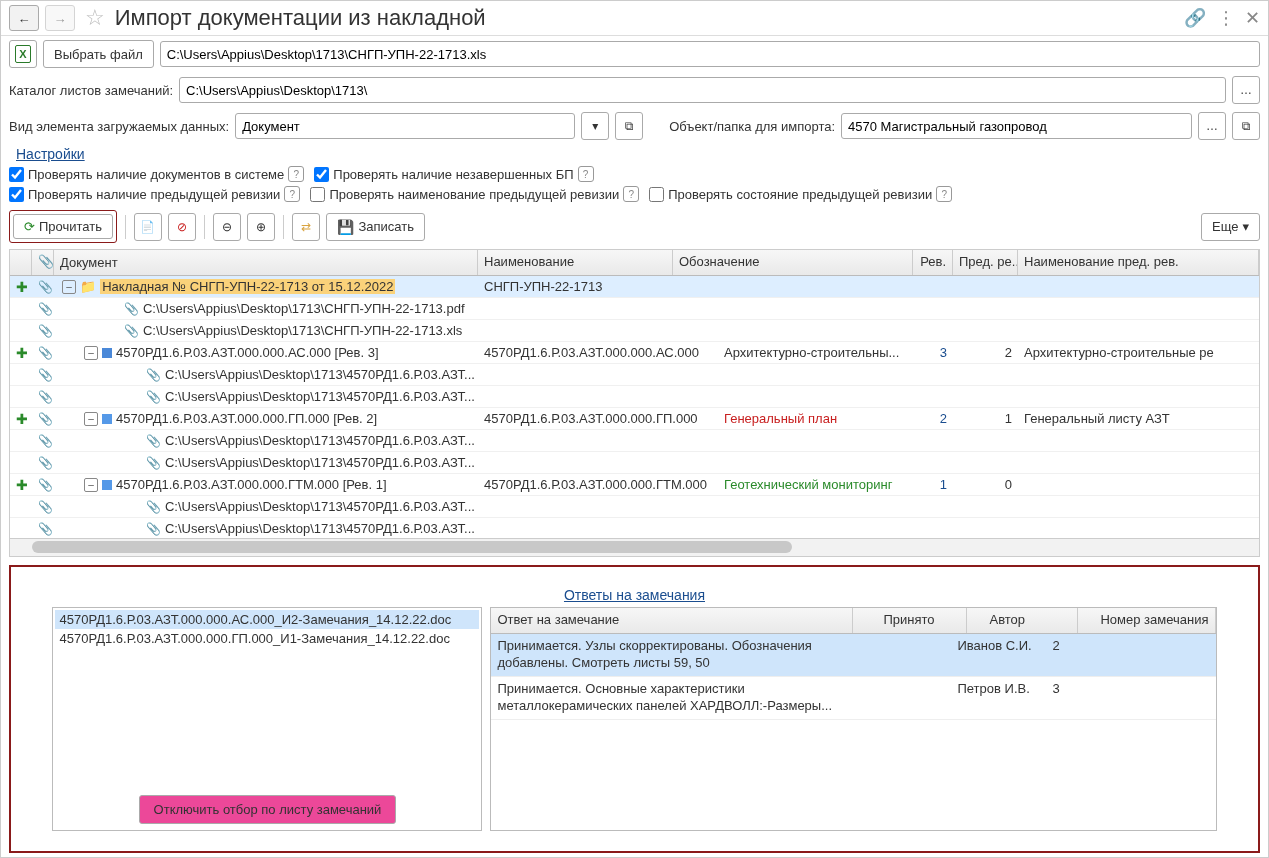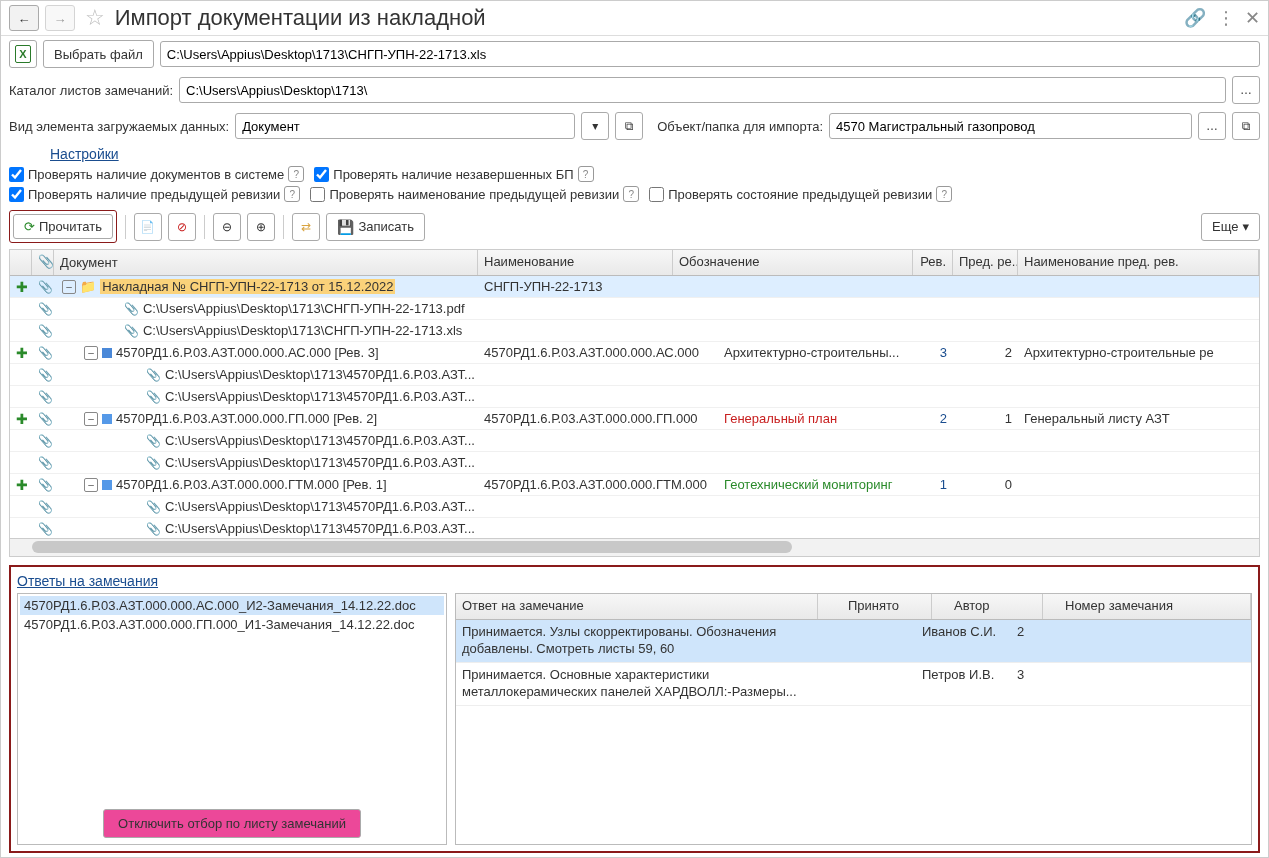--- a/index.html
+++ b/index.html
@@ -13,21 +13,21 @@
 .window-title { font-size: 22px; font-weight: normal; flex: 1; }
 .title-right { display: flex; gap: 10px; align-items: center; }
 .title-right span { color: #888; font-size: 18px; cursor: pointer; }
 
 .toolbar-row { display: flex; align-items: center; padding: 4px 8px; gap: 6px; }
 .icon-btn { width: 28px; height: 28px; border: 1px solid #aaa; border-radius: 3px; background: #fff; display: inline-flex; align-items: center; justify-content: center; cursor: pointer; font-size: 12px; }
 .text-btn { height: 28px; padding: 0 10px; border: 1px solid #aaa; border-radius: 3px; background: #fff; display: inline-flex; align-items: center; cursor: pointer; gap: 4px; }
 input[type=text].field { height: 26px; border: 1px solid #aaa; border-radius: 3px; padding: 0 6px; font-size: 13px; }
 .label { font-size: 13px; white-space: nowrap; }
 
-.settings-link { color: #1a4d8f; text-decoration: underline; padding: 2px 15px; font-size: 14px; margin-left: 34px; }
+.settings-link { color: #1a4d8f; text-decoration: underline; padding: 2px 15px; font-size: 14px; }
 .checks-row { display: flex; align-items: center; padding: 2px 8px; gap: 10px; flex-wrap: wrap; }
 .check-item { display: flex; align-items: center; gap: 4px; }
 .check-item input[type=checkbox] { width: 15px; height: 15px; }
 .help-ic { width: 16px; height: 16px; border: 1px solid #999; border-radius: 3px; font-size: 10px; display: inline-flex; align-items: center; justify-content: center; color: #888; }
 
 .action-toolbar { display: flex; align-items: center; padding: 6px 8px; gap: 6px; }
 .read-btn { border: 1px solid #8a1a1a; border-radius: 3px; padding: 3px; }
 .read-btn-inner { border: 1px solid #aaa; border-radius: 3px; background: #fff; padding: 4px 10px; display: flex; align-items: center; gap: 4px; cursor: pointer; }
 .sep { width: 1px; height: 24px; background: #ccc; margin: 0 2px; }
 .more-btn { margin-left: auto; }
@@ -54,21 +54,21 @@
 .doc-ic { width: 10px; height: 10px; display: inline-block; margin-right: 4px; }
 .doc-ic.blue { background: #4a88d8; }
 .doc-ic.blue2 { background: #5599e8; }
 .sel-text { background: #fad27a; padding: 0 2px; }
 .rev-link { color: #1a4d8f; }
 .naim-red { color: #c82020; }
 .naim-green { color: #2a8a2a; }
 .hscroll { height: 18px; border-top: 1px solid #ccc; background: #f2f2f2; position: relative; }
 .hscroll-thumb { position: absolute; left: 22px; top: 2px; height: 12px; width: 760px; background: #c8c8c8; border-radius: 6px; }
 
-.bottom-panel { border: 2px solid #8a1a1a; margin: 8px 8px 4px 8px; padding: 6px; flex: 1; display: flex; flex-direction: column; }
+.bottom-panel { border: 2px solid #8a1a1a; margin: 8px 8px 4px 8px; padding: 20px; flex: 1; display: flex; flex-direction: column; align-items: center; }
 .bottom-title { color: #1a4d8f; text-decoration: underline; font-size: 14px; margin-bottom: 4px; }
 .bottom-split { display: flex; gap: 8px; flex: 1; }
 .left-list { width: 430px; border: 1px solid #bbb; display: flex; flex-direction: column; }
 .left-list-body { flex: 1; padding: 2px; }
 .left-item { padding: 2px 4px; font-size: 13px; cursor: pointer; }
 .left-item.sel { background: #cfe5fb; }
 .left-footer { padding: 6px; display: flex; justify-content: center; border-top: none; }
 .filter-btn { border: 1px solid #aaa; border-radius: 3px; padding: 6px 14px; background: #ec4899; cursor: pointer; }
 .right-table { flex: 1; border: 1px solid #bbb; display: flex; flex-direction: column; }
 .rthead { display: flex; background: linear-gradient(#f7f7f7,#e9e9e9); border-bottom: 1px solid #bbb; height: 26px; gap: 16px; }
@@ -115,21 +115,21 @@
     <span class="label">Каталог листов замечаний:</span>
     <input type="text" class="field" style="flex: 1 1 0%;" value="C:\Users\Appius\Desktop\1713\">
     <div class="icon-btn">…</div>
   </div>
 
   <div class="toolbar-row">
     <span class="label">Вид элемента загружаемых данных:</span>
     <input type="text" class="field" style="width: 340px;" value="Документ">
     <div class="icon-btn">▾</div>
     <div class="icon-btn">⧉</div>
-    <span class="label" style="margin-left:8px">Объект/папка для импорта:</span>
+    <span class="label" style="margin-left:20px">Объект/папка для импорта:</span>
     <input type="text" class="field" style="flex: 1 1 0%;" value="4570 Магистральный газопровод">
     <div class="icon-btn">…</div>
     <div class="icon-btn">⧉</div>
   </div>
 
   <div class="settings-link">Настройки</div>
   <div class="checks-row">
     <label class="check-item">
         <input type="checkbox" checked="" style="">
         <span>Проверять наличие документов в системе</span>
@@ -382,21 +382,21 @@
       </div>
       <div class="right-table">
         <div class="rthead">
           <div class="rth rc-text">Ответ на замечание</div>
           <div class="rth rc-acc">Принято</div>
           <div class="rth rc-auth">Автор</div>
           <div class="rth rc-num">Номер замечания</div>
         </div>
         <div class="rtbody" id="resp-body">
             <div class="rtr sel">
-              <div class="rtd rc-text">Принимается. Узлы скорректированы. Обозначения добавлены. Смотреть листы 59, 60</div>
+              <div class="rtd rc-text">Принимается. Узлы скорректированы. Обозначения добавлены. Смотреть листы 59, 50</div>
               <div class="rtd rc-acc"></div>
               <div class="rtd rc-auth">Иванов С.И.</div>
               <div class="rtd rc-num">2</div>
             </div>
             <div class="rtr">
               <div class="rtd rc-text">Принимается. Основные характеристики металлокерамических панелей ХАРДВОЛЛ:-Размеры...</div>
               <div class="rtd rc-acc"></div>
               <div class="rtd rc-auth">Петров И.В.</div>
               <div class="rtd rc-num">3</div>
             </div>

